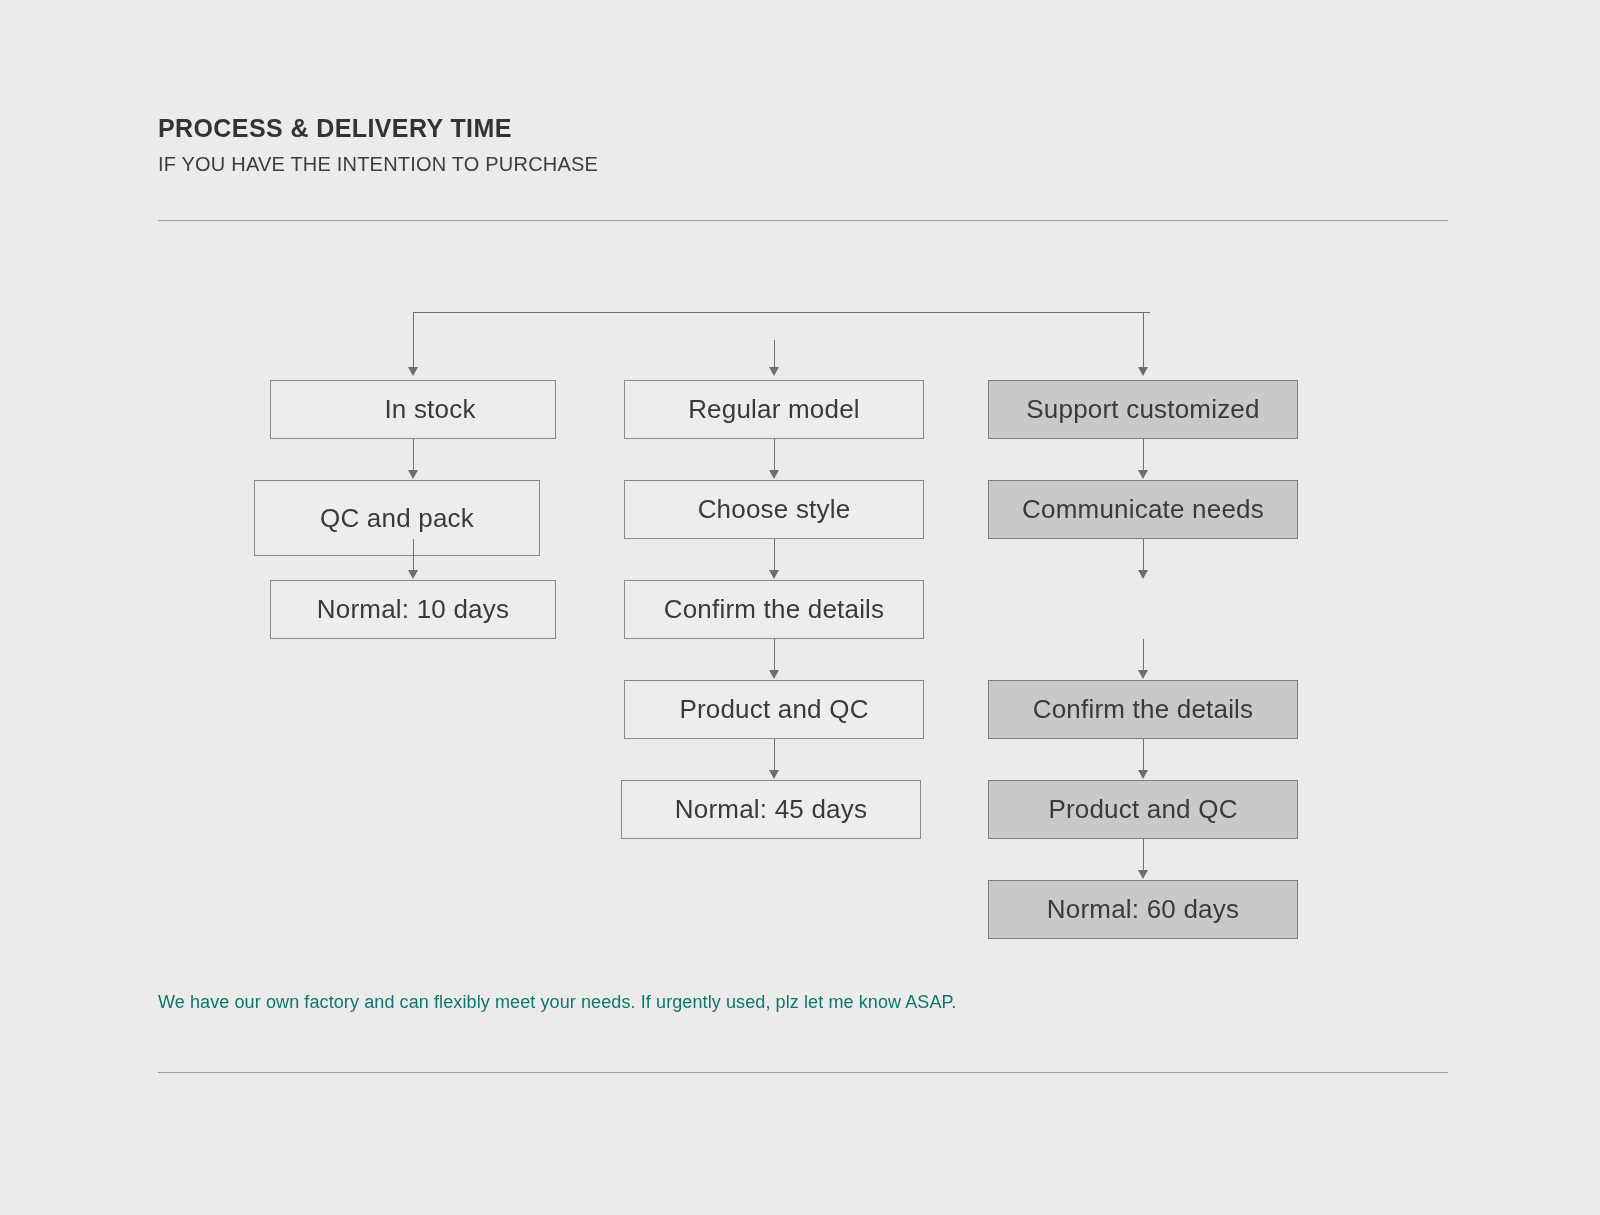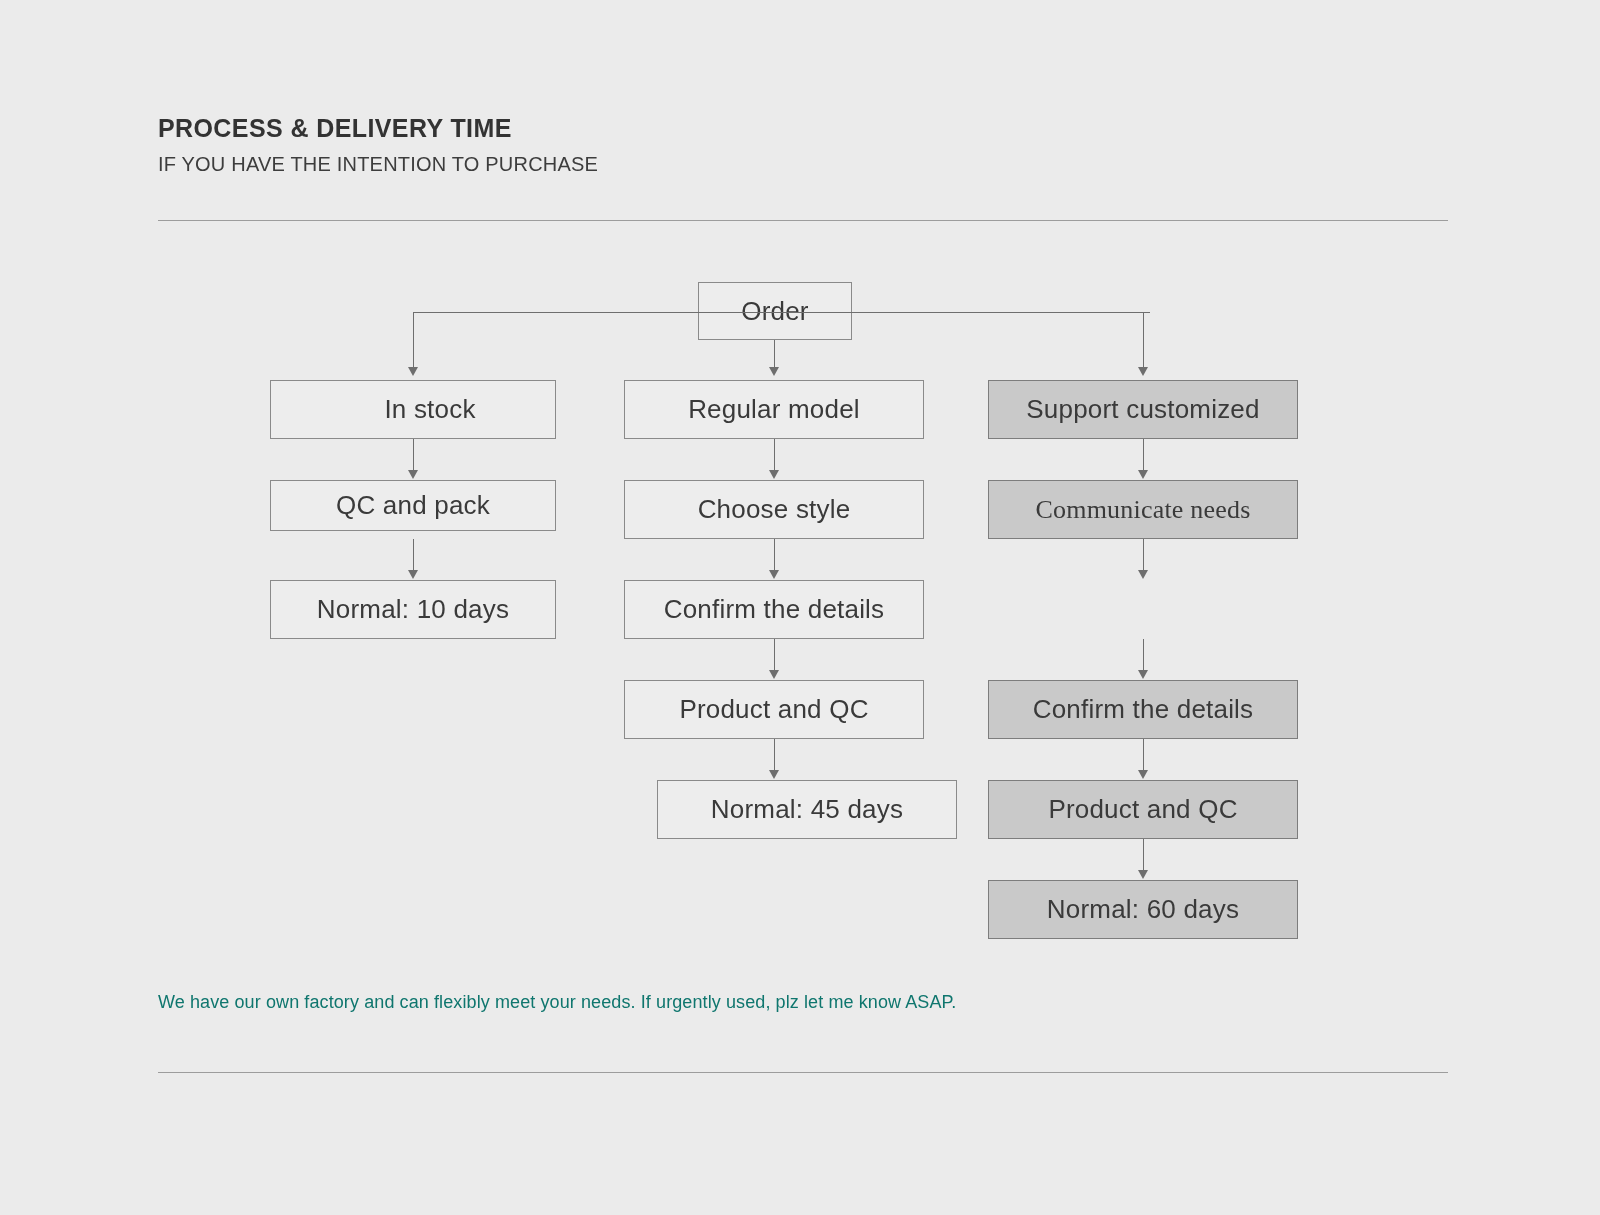--- a/index.html
+++ b/index.html
@@ -120,36 +120,35 @@
 <div class="page">
 
   <div class="header">
     <h1 class="title">PROCESS &amp; DELIVERY TIME</h1>
     <h2 class="subtitle">IF YOU HAVE THE INTENTION TO PURCHASE</h2>
   </div>
   <div class="rule-top"></div>
 
   <div class="chart">
 
-    <div class="node root" style="left:698px; top:282px; width:154px;">Order</div>
 
     <div class="line-v" style="left:774px; top:340px; height:1px;"></div>
     <div class="line-h" style="left:413px; top:312px; width:737px;"></div>
     <div class="line-v" style="left:413px; top:312px; height:56px;"></div>
     <div class="arrow-down" style="left:408px; top:367px;"></div>
     <div class="line-v" style="left:774px; top:340px; height:28px;"></div>
     <div class="arrow-down" style="left:769px; top:367px;"></div>
     <div class="line-v" style="left:1143px; top:312px; height:56px;"></div>
     <div class="arrow-down" style="left:1138px; top:367px;"></div>
 
     <div class="node" style="left:270px; top:380px; width:286px; height:59px;padding-left:34px;">In stock</div>
     <div class="line-v" style="left:413px; top:439px; height:32px;"></div>
     <div class="arrow-down" style="left:408px; top:470px;"></div>
 
-    <div class="node" style="left:270px; top:480px; width:286px; height:51px;">QC and pack</div>
+    <div class="node" style="left:254px; top:480px; width:286px; height:76px;">QC and pack</div>
     <div class="line-v" style="left:413px; top:539px; height:32px;"></div>
     <div class="arrow-down" style="left:408px; top:570px;"></div>
 
     <div class="node" style="left:270px; top:580px; width:286px; height:59px;">Normal: 10 days</div>
 
     <div class="node" style="left:624px; top:380px; width:300px; height:59px;">Regular model</div>
     <div class="line-v" style="left:774px; top:439px; height:32px;"></div>
     <div class="arrow-down" style="left:769px; top:470px;"></div>
 
     <div class="node" style="left:624px; top:480px; width:300px; height:59px;">Choose style</div>
@@ -157,27 +156,27 @@
     <div class="arrow-down" style="left:769px; top:570px;"></div>
 
     <div class="node" style="left:624px; top:580px; width:300px; height:59px;">Confirm the details</div>
     <div class="line-v" style="left:774px; top:639px; height:32px;"></div>
     <div class="arrow-down" style="left:769px; top:670px;"></div>
 
     <div class="node" style="left:624px; top:680px; width:300px; height:59px;">Product and QC</div>
     <div class="line-v" style="left:774px; top:739px; height:32px;"></div>
     <div class="arrow-down" style="left:769px; top:770px;"></div>
 
-    <div class="node" style="left:657px; top:780px; width:300px; height:59px;">Normal: 45 days</div>
+    <div class="node" style="left:621px; top:780px; width:300px; height:59px;">Normal: 45 days</div>
 
     <div class="node shaded" style="left:988px; top:380px; width:310px; height:59px;">Support customized</div>
     <div class="line-v" style="left:1143px; top:439px; height:32px;"></div>
     <div class="arrow-down" style="left:1138px; top:470px;"></div>
 
-    <div class="node shaded" style="left:988px; top:480px; width:310px; height:59px;font-family:Liberation Serif, serif;">Communicate needs</div>
+    <div class="node shaded" style="left:988px; top:480px; width:310px; height:59px;">Communicate needs</div>
     <div class="line-v" style="left:1143px; top:539px; height:32px;"></div>
     <div class="arrow-down" style="left:1138px; top:570px;"></div>
 
     <div class="line-v" style="left:1143px; top:639px; height:32px;"></div>
     <div class="arrow-down" style="left:1138px; top:670px;"></div>
 
     <div class="node shaded" style="left:988px; top:680px; width:310px; height:59px;">Confirm the details</div>
     <div class="line-v" style="left:1143px; top:739px; height:32px;"></div>
     <div class="arrow-down" style="left:1138px; top:770px;"></div>
 

